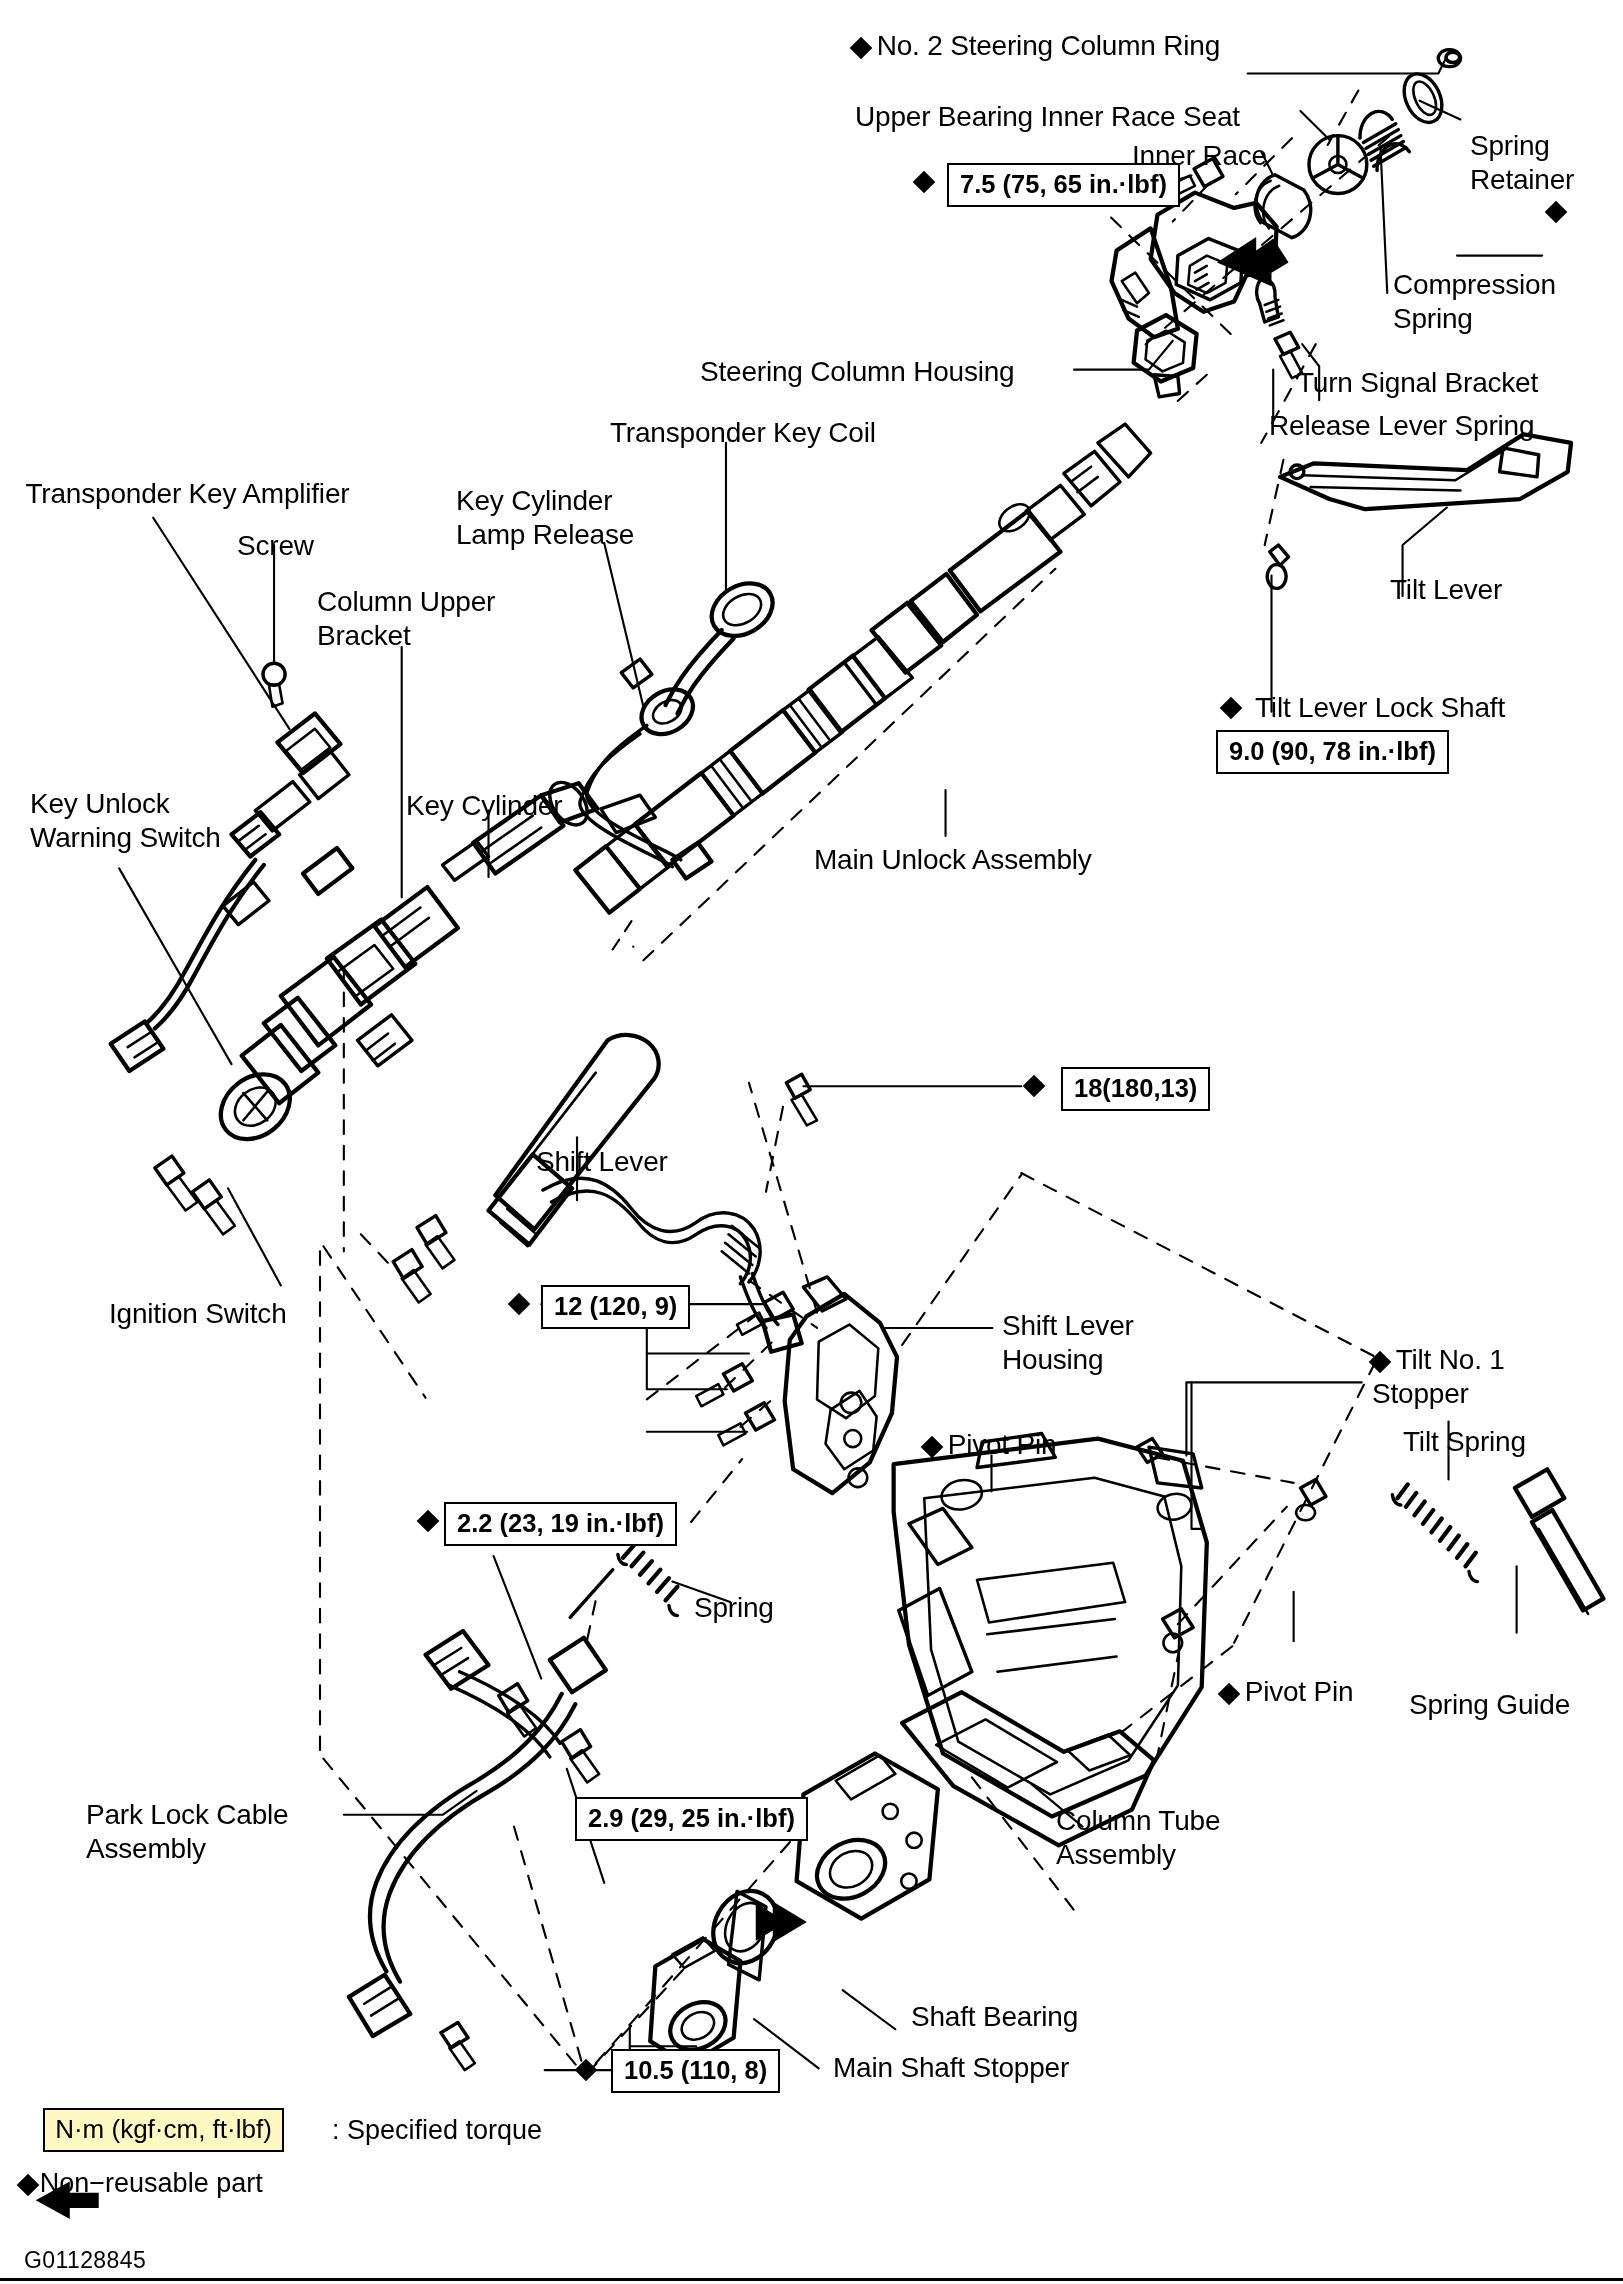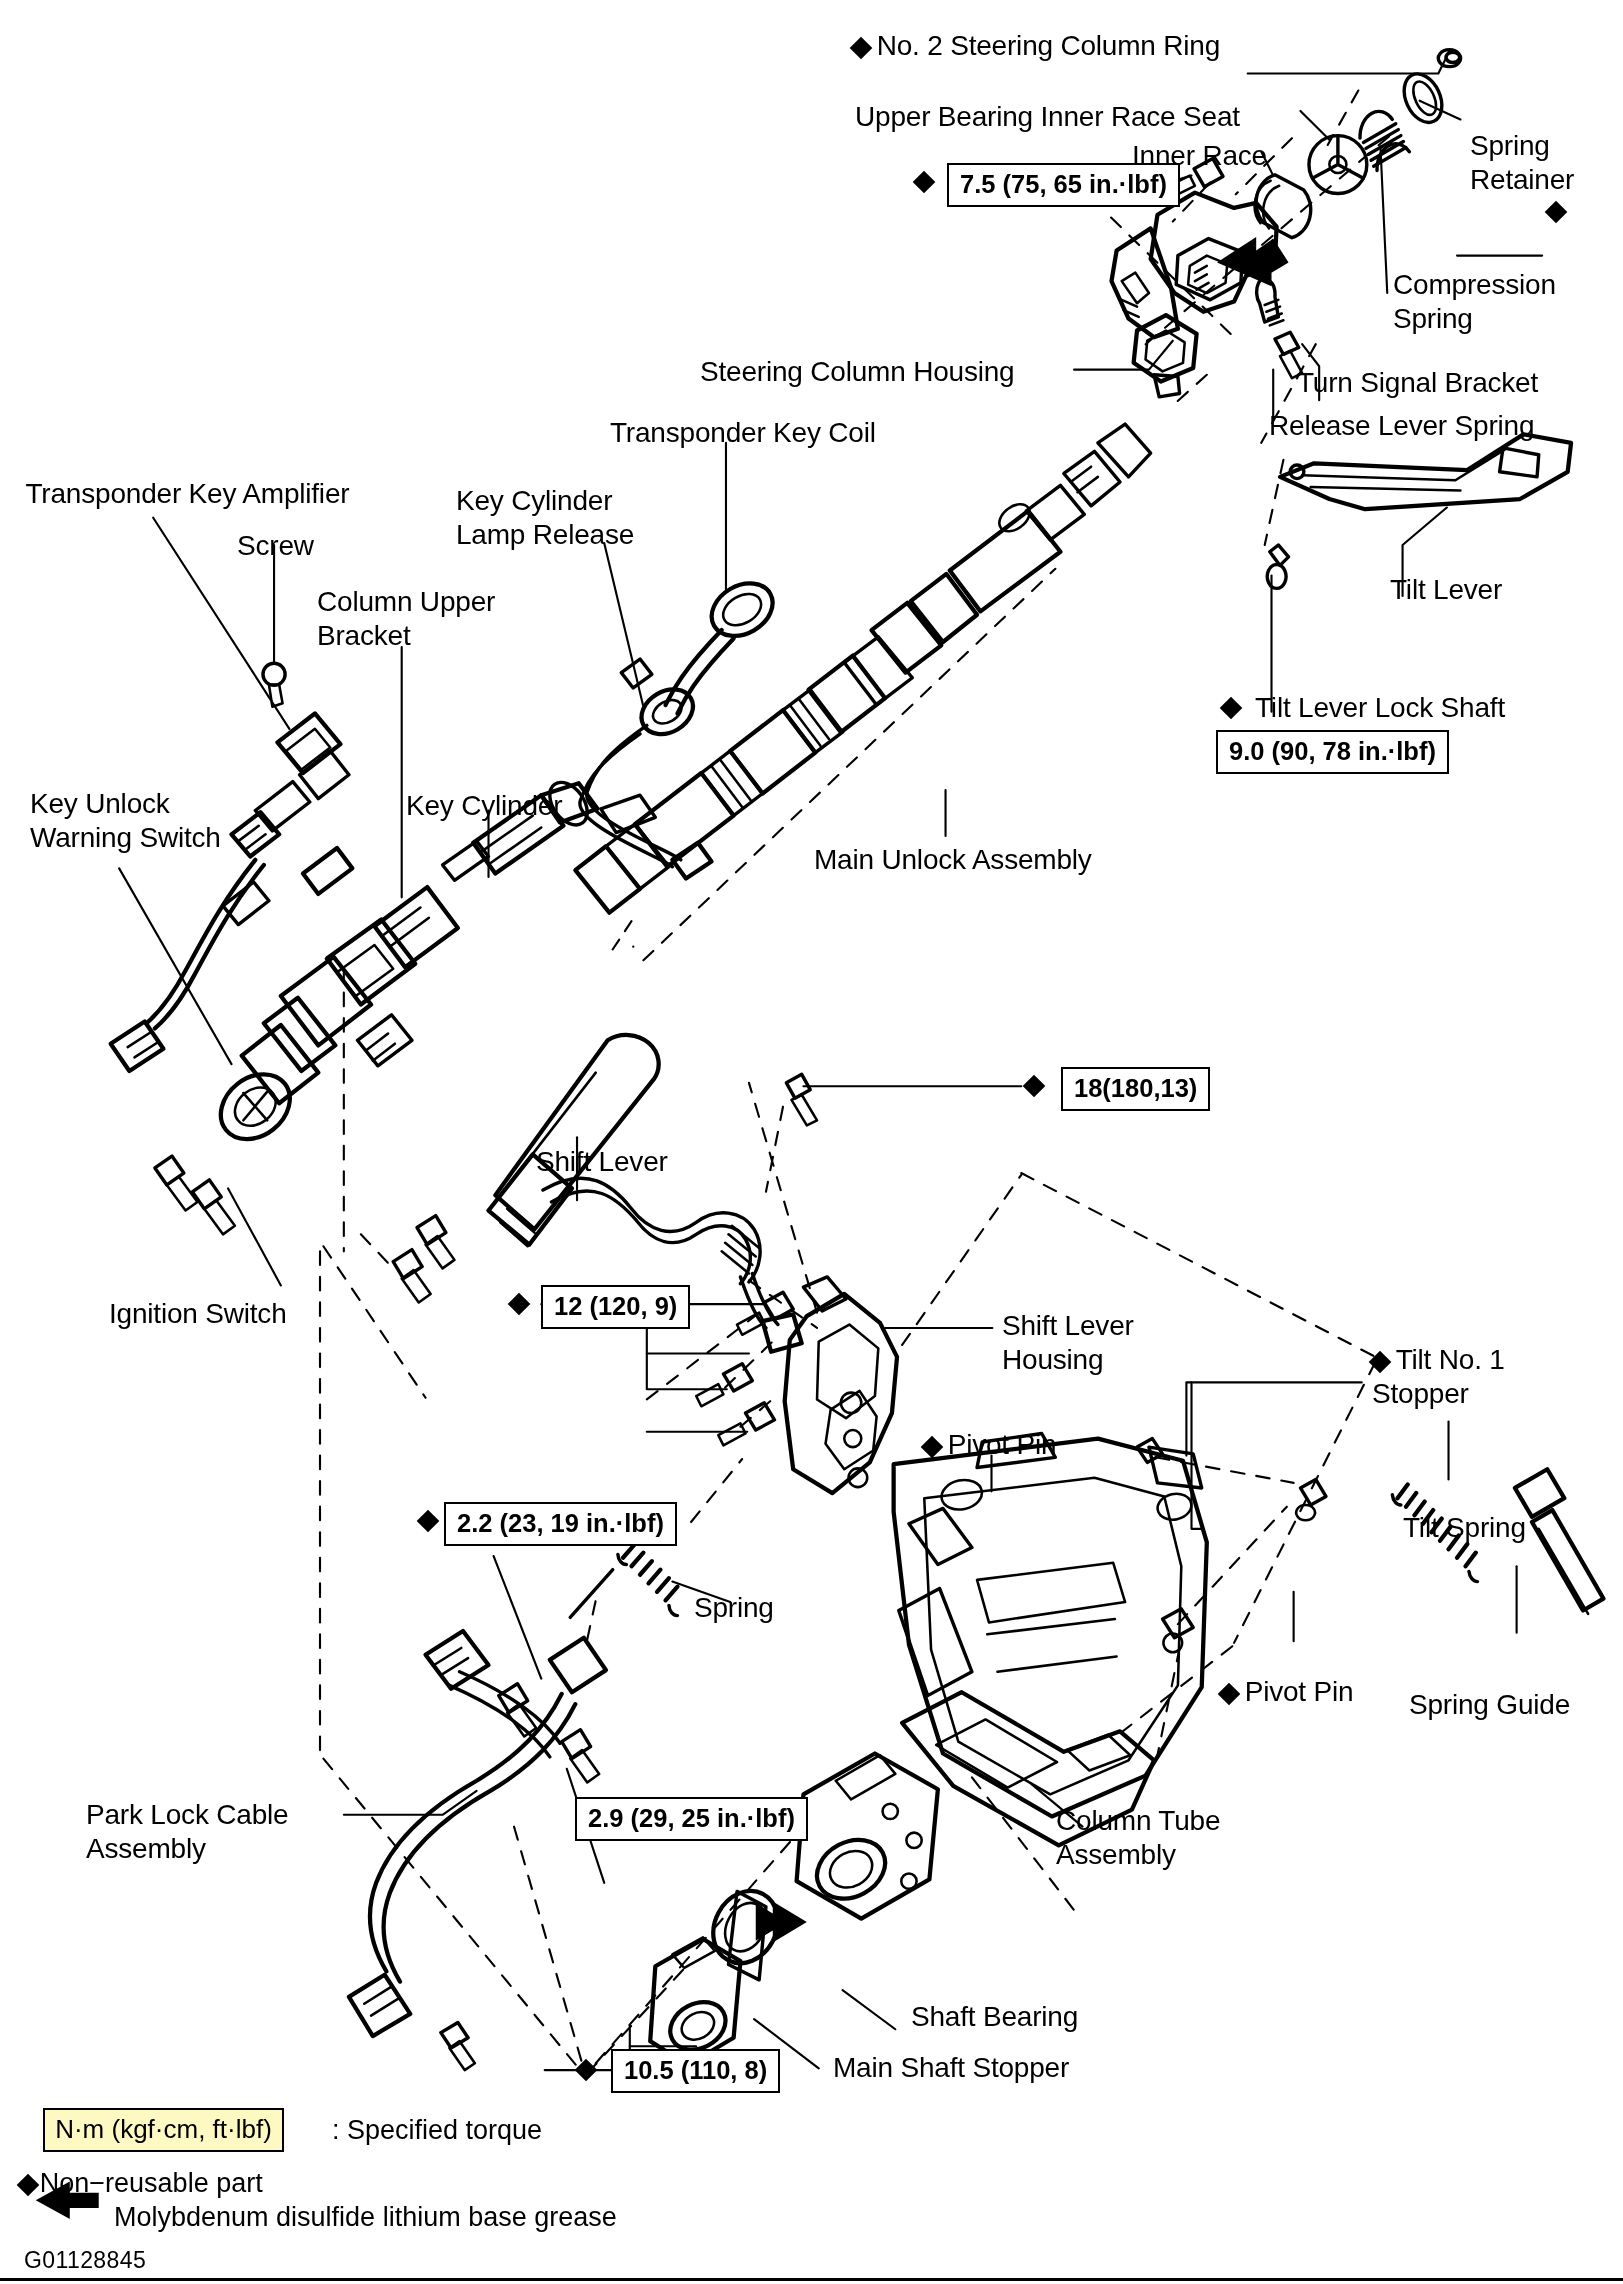--- a/index.html
+++ b/index.html
@@ -531,21 +531,21 @@
   </div>
 
   <div class="lbl" style="left:924px;top:1428px;">
     <span class="dia"></span><span>Pivot Pin</span>
   </div>
 
   <div class="lbl" style="left:1372px;top:1343px;">
     <span class="dia"></span><span>Tilt No. 1</span><span class="ln2" style="margin-left:0;">Stopper</span>
   </div>
 
-  <div class="lbl" style="left:1403px;top:1511px;">Tilt Spring</div>
+  <div class="lbl" style="left:1403px;top:1425px;">Tilt Spring</div>
 
   <div class="lbl" style="left:1221px;top:1675px;">
     <span class="dia"></span><span>Pivot Pin</span>
   </div>
 
   <div class="lbl" style="left:1409px;top:1688px;">Spring Guide</div>
 
   <div class="lbl" style="left:694px;top:1591px;">Spring</div>
 
   <div class="lbl" style="left:86px;top:1798px;">
@@ -562,19 +562,18 @@
   <div class="legend-box" style="left:43px;top:2108px;">N·m (kgf·cm, ft·lbf)</div>
   <div class="legend-txt" style="left:332px;top:2114px;">: Specified torque</div>
 
   <div class="legend-txt" style="left:20.4px;top:2167px;">
     <span class="dia" style="margin-right:3.4px;"></span><span>Non−reusable part</span>
   </div>
 
   <svg class="overlay" style="height:2284px;" viewBox="0 0 1907 2683" width="1623" height="2284">
     <path d="M82,2607 l-40,-22 l40,-22 l0,13 l34,0 l0,18 l-34,0 z" fill="#000" stroke="none"></path>
   </svg>
-  <div class="legend-txt" style="left:114px;top:2201px;">Molybdenum disulfide lithium base grease</div>
 
   <div class="fig-id" style="left:24px;top:2247px;">G01128845</div>
 
   <div class="page-border-bottom" style="top:2278px;"></div>
 </div>
 
 
 </body></html>

